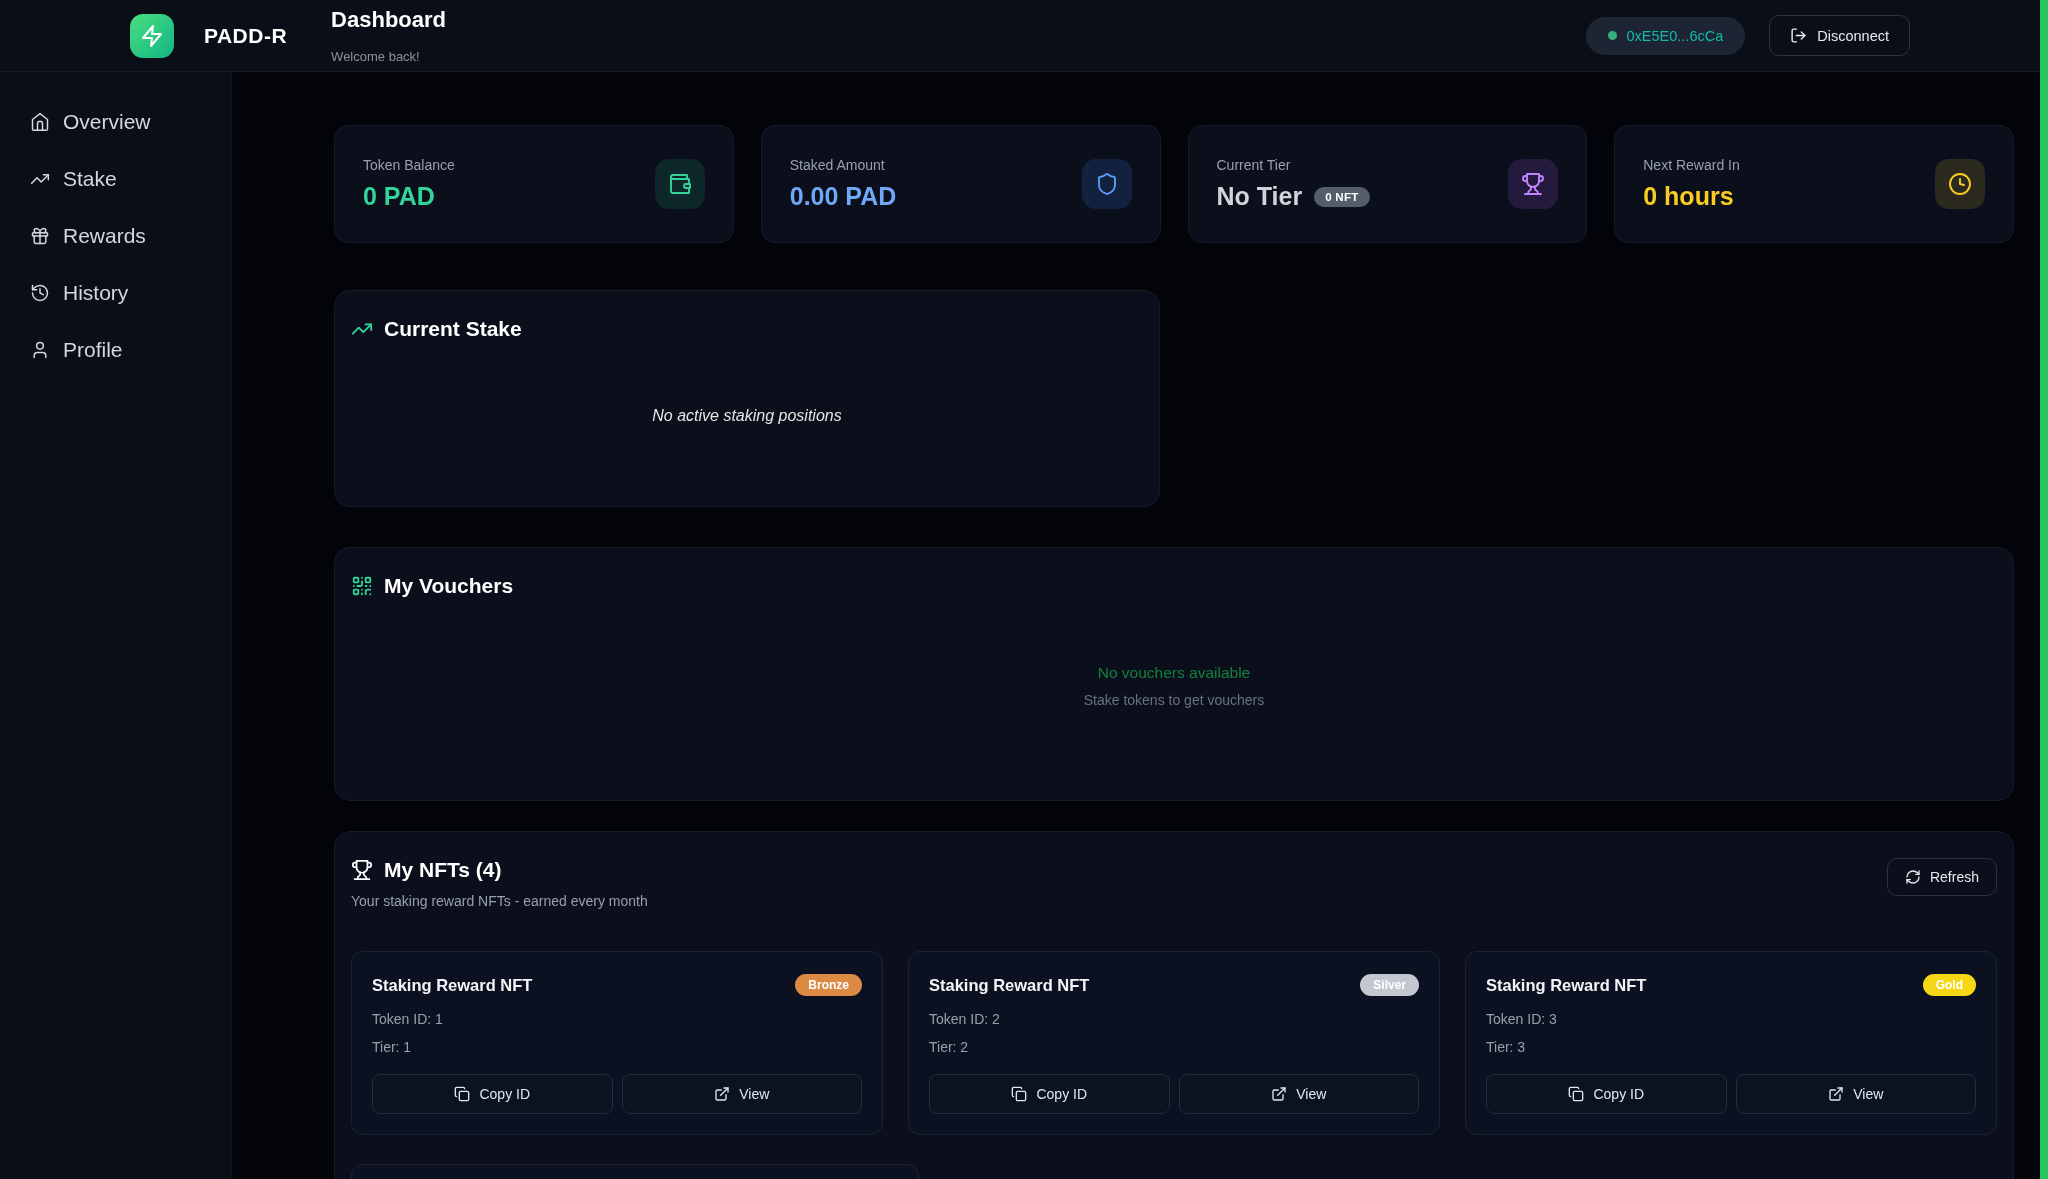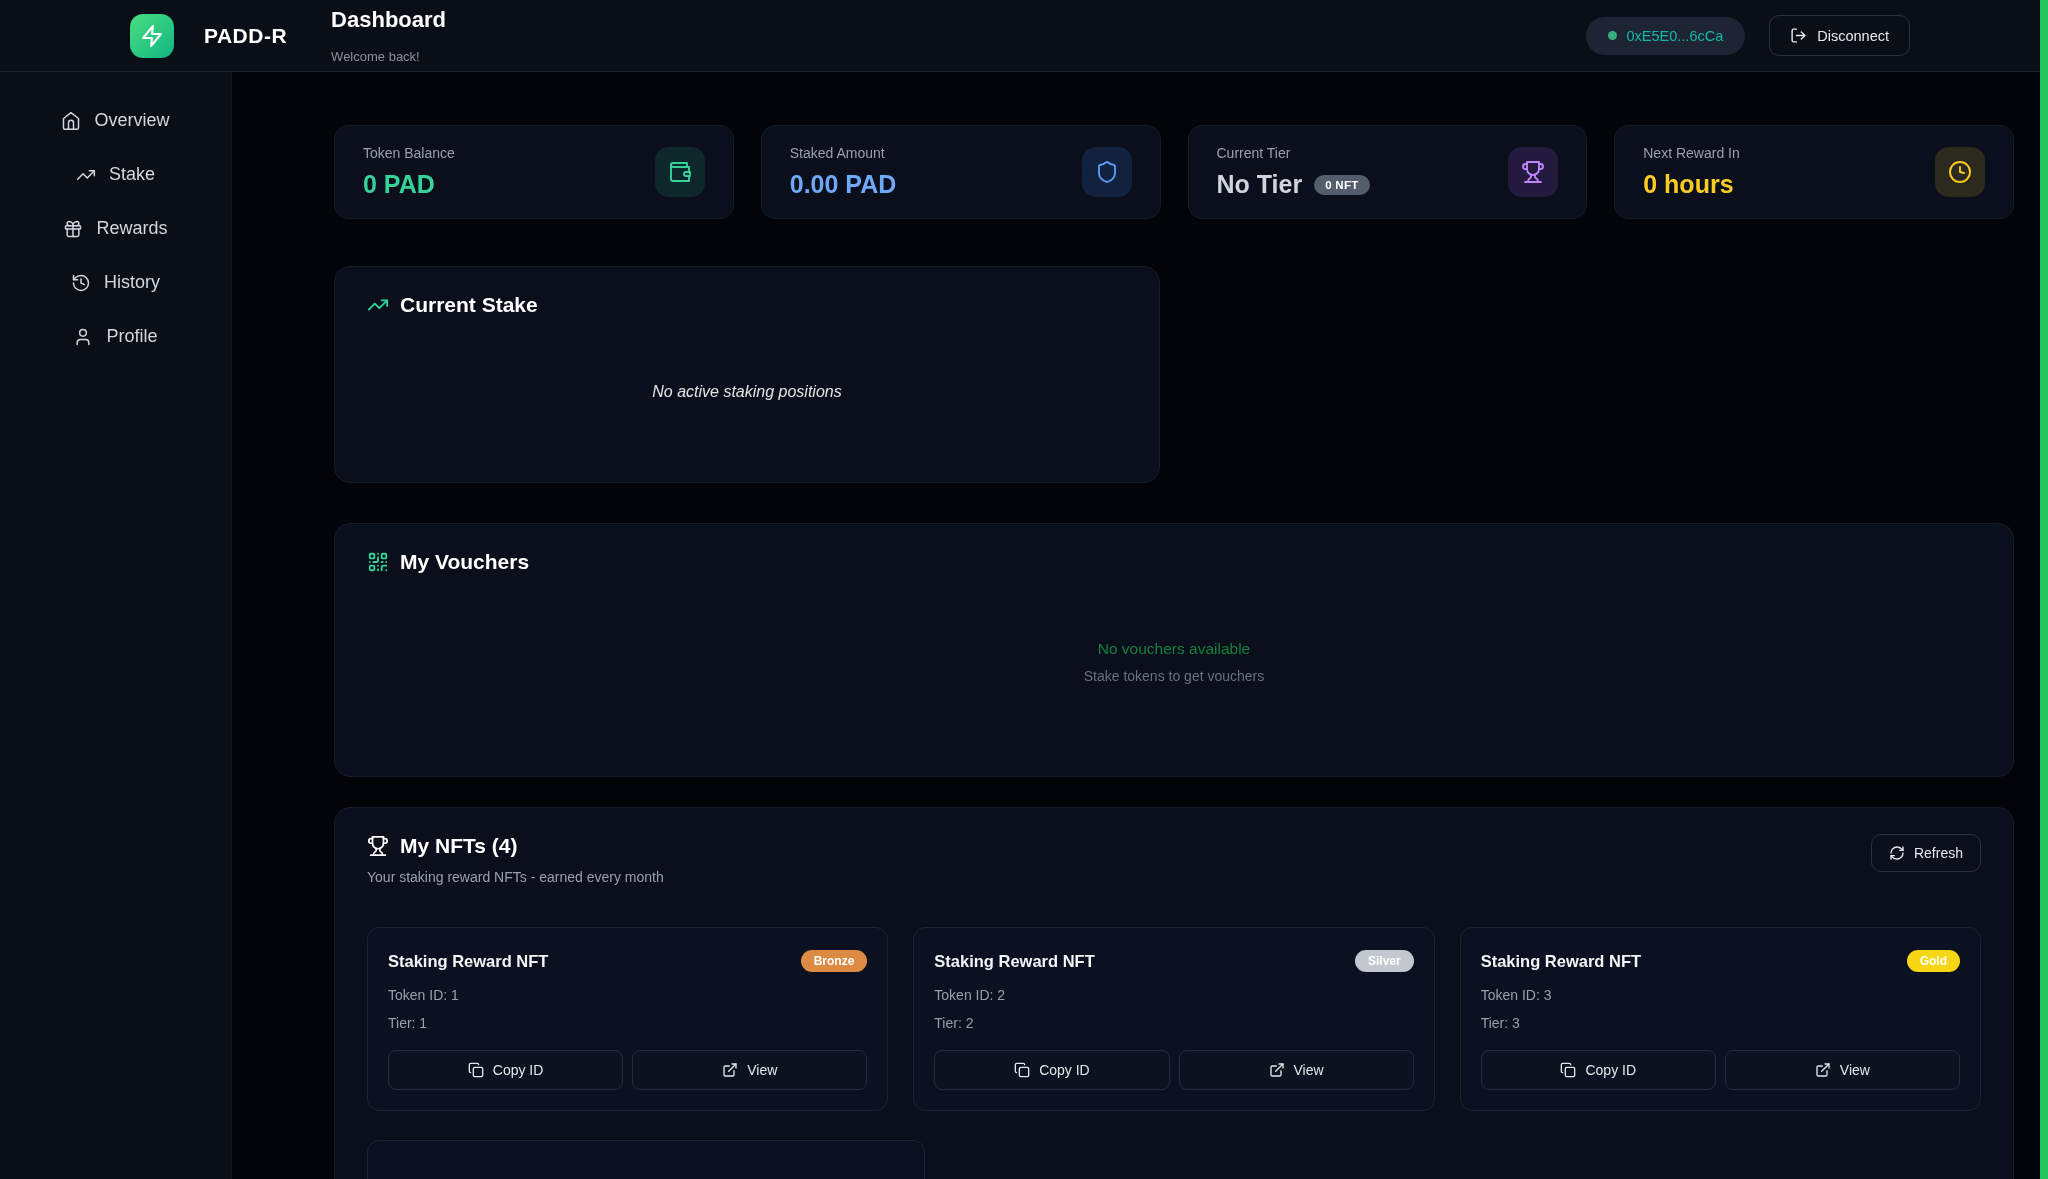--- a/index.html
+++ b/index.html
@@ -38,50 +38,50 @@
   }
 
   
   .shell { display:flex; height:1107px; }
   .sidebar {
     width:232px; background:#0a0e17; border-right:1px solid #10151f;
     padding:26px 16px; flex-shrink:0;
   }
   .side-item {
     display:flex; align-items:center; gap:13px; padding:12px 14px;
-    border-radius:10px; color:#d3d7de; font-size:18px; cursor:pointer; margin-bottom:9px;justify-content:center;
+    border-radius:10px; color:#d3d7de; font-size:21px; cursor:pointer; margin-bottom:9px;
   }
   .side-item .icn { color:#d3d7de; }
   .main { flex:1; padding:53px 34px 0 102px; }
 
   
   .stats-row { display:flex; gap:27px; }
   .stat-card {
-    flex:1; height:94px; background:#0a0f1b; border:1px solid #151c2a;
+    flex:1; height:118px; background:#0a0f1b; border:1px solid #151c2a;
     border-radius:14px; padding:24px 28px; display:flex; align-items:center; justify-content:space-between;
   }
   .stat-label { font-size:14px; color:#98a0ac; }
   .stat-value { font-size:25px; font-weight:700; margin-top:9px; display:flex; align-items:center; gap:12px; }
   .stat-icon { width:50px; height:50px; border-radius:14px; display:flex; align-items:center; justify-content:center; }
   .s-green  .stat-value { color:#34d399; }
   .s-green  .stat-icon { background:rgba(52,211,153,.12); color:#34d399; }
   .s-blue   .stat-value { color:#6ea8f7; }
   .s-blue   .stat-icon { background:rgba(59,130,246,.16); color:#5b9bf5; }
   .s-purple .stat-value { color:#d1d5db; }
   .s-purple .stat-icon { background:rgba(168,85,247,.16); color:#c084fc; }
   .s-yellow .stat-value { color:#fbcd20; }
   .s-yellow .stat-icon { background:rgba(202,168,43,.18); color:#fbcd20; }
   .nft-count-badge {
     background:#545d6b; color:#fff; font-size:11.5px; font-weight:700;
     border-radius:999px; padding:4px 11px; letter-spacing:.3px;
   }
 
   
   .panel {
-    background:#0a0f1b; border:1px solid #151c2a; border-radius:16px; padding:26px 32px;
+    background:#0a0f1b; border:1px solid #151c2a; border-radius:16px; padding:26px 16px;
   }
   .panel-title { display:flex; align-items:center; gap:11px; font-size:21px; font-weight:700; color:#fff; }
   .panel-title .icn-green { color:#34d399; }
   .stake-panel { margin-top:47px; width:826px; height:217px; display:flex; flex-direction:column; }
   .stake-empty { flex:1; display:flex; align-items:center; justify-content:center; color:#e5e5e5; font-size:16px; padding-top:10px;font-style:italic; }
   .vouchers-panel { margin-top:40px; height:254px; display:flex; flex-direction:column; }
   .vouchers-empty { flex:1; display:flex; flex-direction:column; align-items:center; justify-content:center; gap:10px; }
   .vouchers-empty-title { color:#15803d; font-size:15.5px; }
   .vouchers-empty-sub { color:#697180; font-size:14px; }
 

